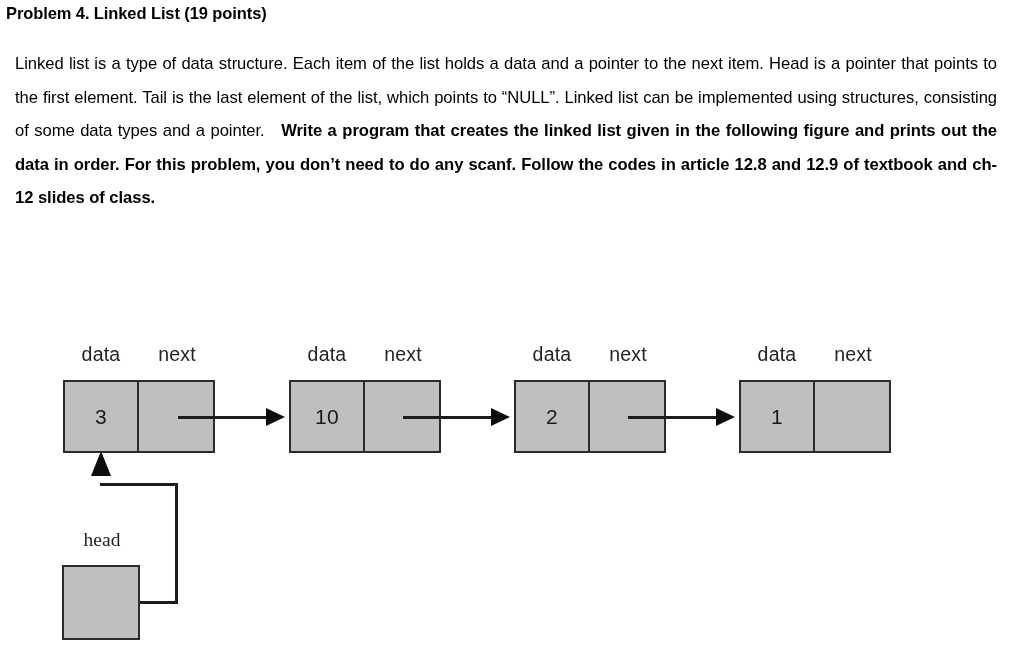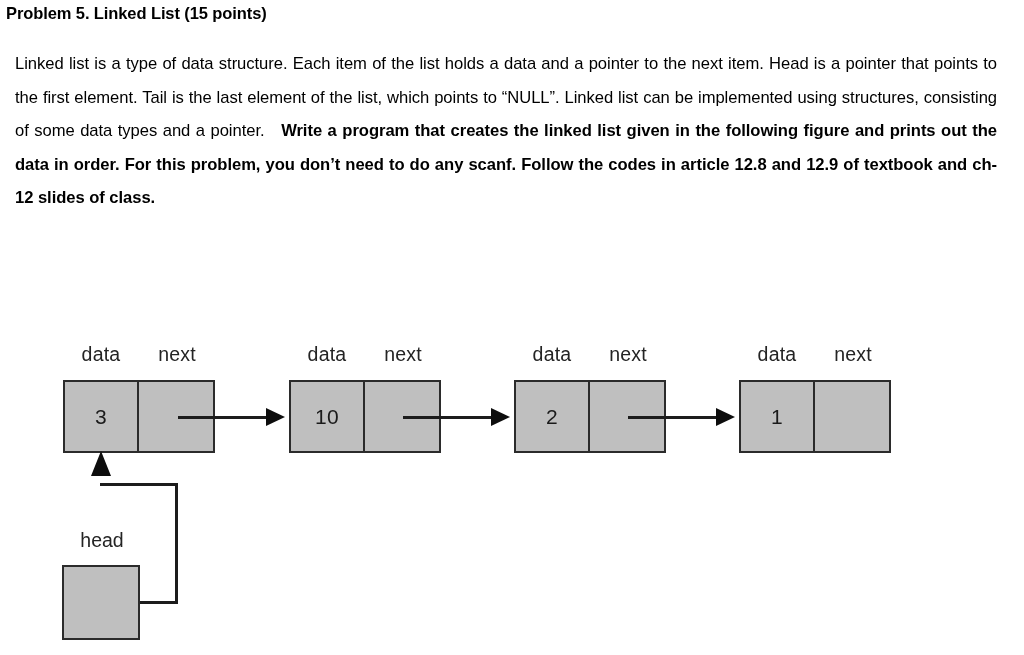--- a/index.html
+++ b/index.html
@@ -115,20 +115,21 @@
     box-sizing: border-box;
   }
   #head-label {
     position: absolute;
     left: 62px;
     top: 214px;
     width: 80px;
     text-align: center;
     font-size: 19.5px;
     color: #242424;
+    font-family: Liberation Serif, serif;
   }
 
   
   .hp { position: absolute; background: #1c1c1c; }
   #hp-h-bottom { left: 100px; top: 286px; width: 78px; height: 3px; }
   #hp-v        { left: 175px; top: 168px; width: 3px; height: 121px; }
   #hp-h-top    { left: 100px; top: 168px; width: 78px; height: 3px; }
   #arrowhead-up {
     position: absolute;
     left: 91px;
@@ -136,21 +137,21 @@
     width: 0;
     height: 0;
     border-left: 10px solid transparent;
     border-right: 10px solid transparent;
     border-bottom: 25px solid #0d0d0d;
   }
 </style>
 </head>
 <body>
 
-<div id="problem-title">Problem 5. Linked List (15 points)</div>
+<div id="problem-title">Problem 4. Linked List (19 points)</div>
 
 <div id="problem-body">
   <span class="n">Linked list is a type of data structure. Each item of the list holds a data and a pointer to the next item. Head is a pointer that points to the first element. Tail is the last element of the list, which points to “NULL”. Linked list can be implemented using structures, consisting of some data types and a pointer.</span>
   <span>&nbsp; </span><span class="b">Write a program that creates the linked list given in the following figure and prints out the data in order. For this problem, you don’t need to do any scanf. Follow the codes in article 12.8 and 12.9 of textbook and ch-12 slides of class.</span>
 </div>
 
 <div id="diagram">
 
   <div class="node-labels" style="left:63px;">
     <span>data</span>

